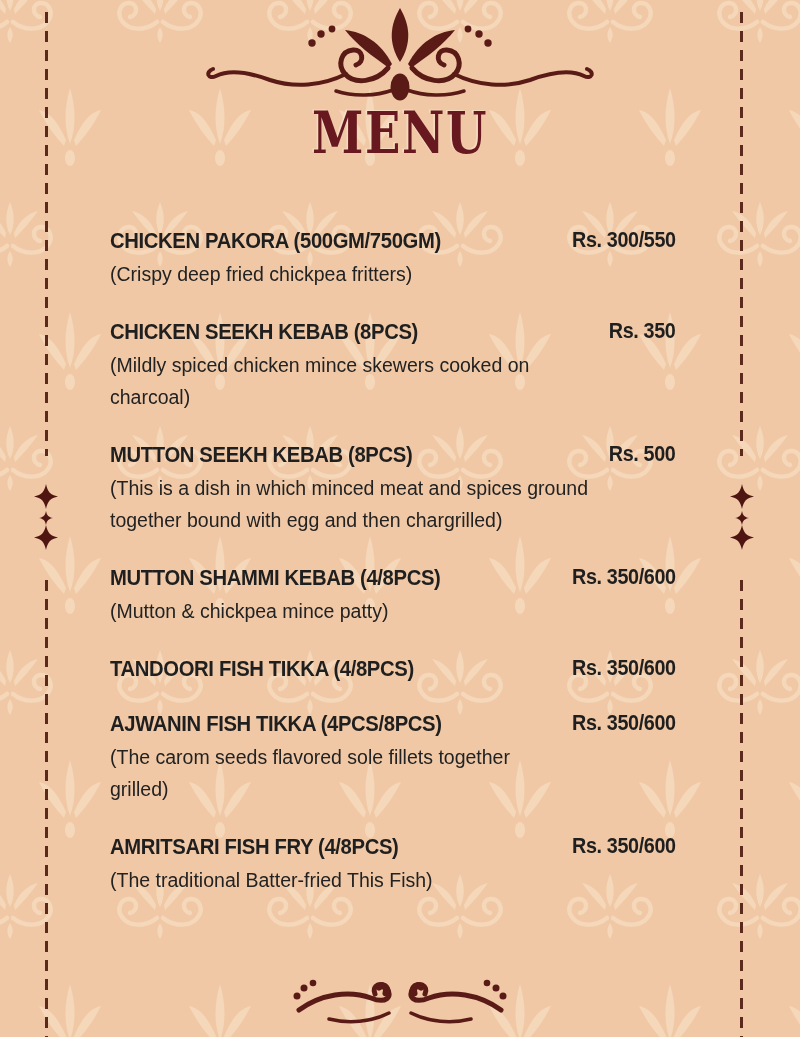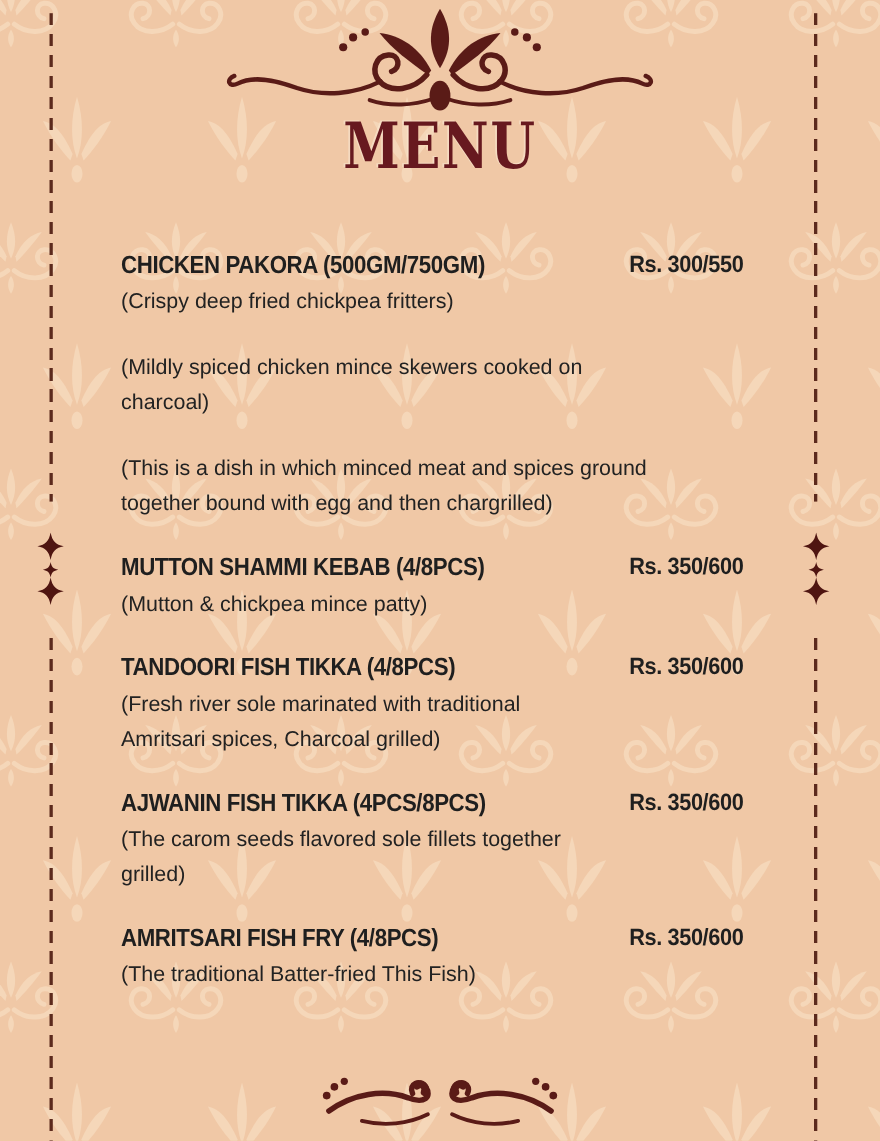--- a/index.html
+++ b/index.html
@@ -789,44 +789,50 @@
 
   <div class="item">
     <div class="item-head">
       <span class="item-name">CHICKEN PAKORA (500GM/750GM)</span>
       <span class="item-price">Rs. 300/550</span>
     </div>
     <p class="item-desc">(Crispy deep fried chickpea fritters)</p>
   </div>
 
   <div class="item">
+    <div class="item-head">
+      <span class="item-name">CHICKEN SEEKH KEBAB (8PCS)</span>
+      <span class="item-price">Rs. 350</span>
+    </div>
     <p class="item-desc">(Mildly spiced chicken mince skewers cooked on
 charcoal)</p>
   </div>
 
   <div class="item">
+    <div class="item-head">
+      <span class="item-name">MUTTON SEEKH KEBAB (8PCS)</span>
+      <span class="item-price">Rs. 500</span>
+    </div>
     <p class="item-desc">(This is a dish in which minced meat and spices ground
 together bound with egg and then chargrilled)</p>
   </div>
 
   <div class="item">
     <div class="item-head">
       <span class="item-name">MUTTON SHAMMI KEBAB (4/8PCS)</span>
       <span class="item-price">Rs. 350/600</span>
     </div>
     <p class="item-desc">(Mutton &amp; chickpea mince patty)</p>
   </div>
 
   <div class="item">
     <div class="item-head">
       <span class="item-name">TANDOORI FISH TIKKA (4/8PCS)</span>
       <span class="item-price">Rs. 350/600</span>
     </div>
-    <p class="item-desc">(Fresh river sole marinated with traditional
-Amritsari spices, Charcoal grilled)</p>
   </div>
 
   <div class="item">
     <div class="item-head">
       <span class="item-name">AJWANIN FISH TIKKA (4PCS/8PCS)</span>
       <span class="item-price">Rs. 350/600</span>
     </div>
     <p class="item-desc">(The carom seeds flavored sole fillets together
 grilled)</p>
   </div>

